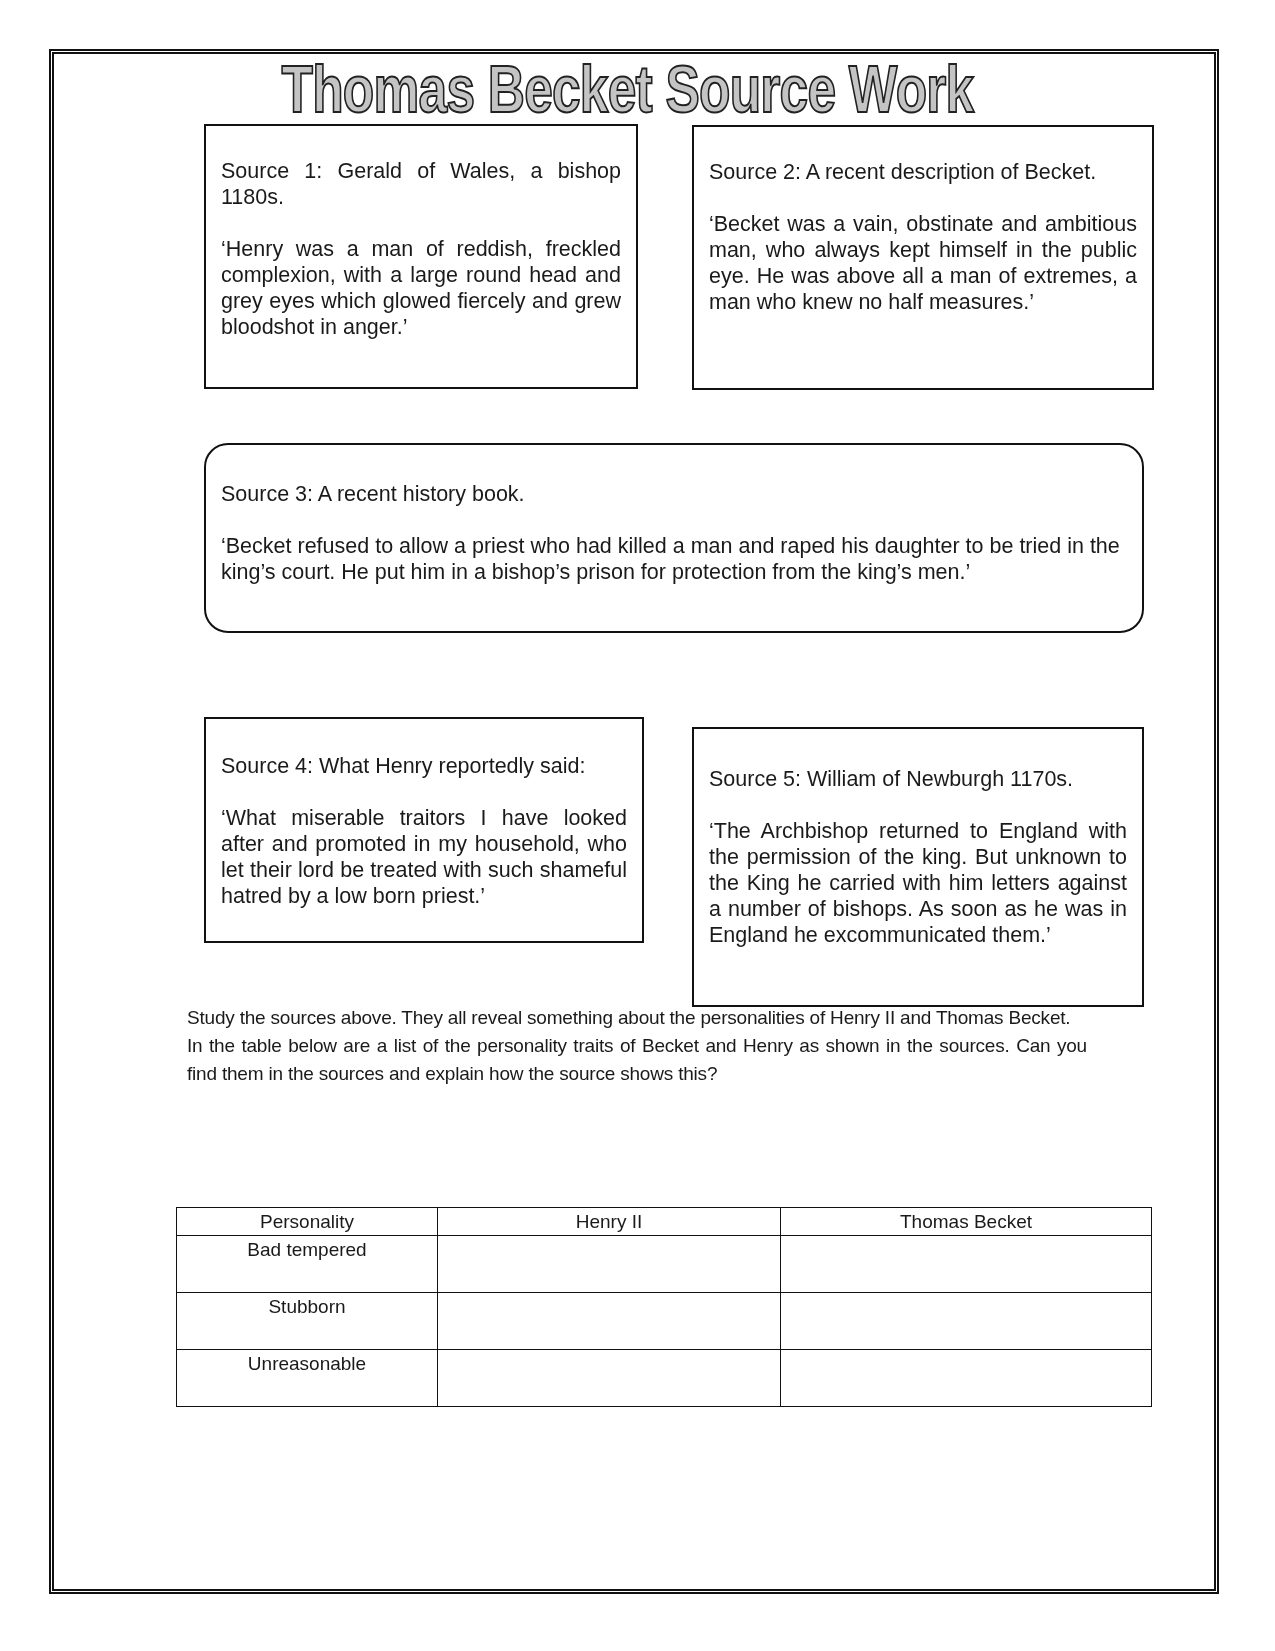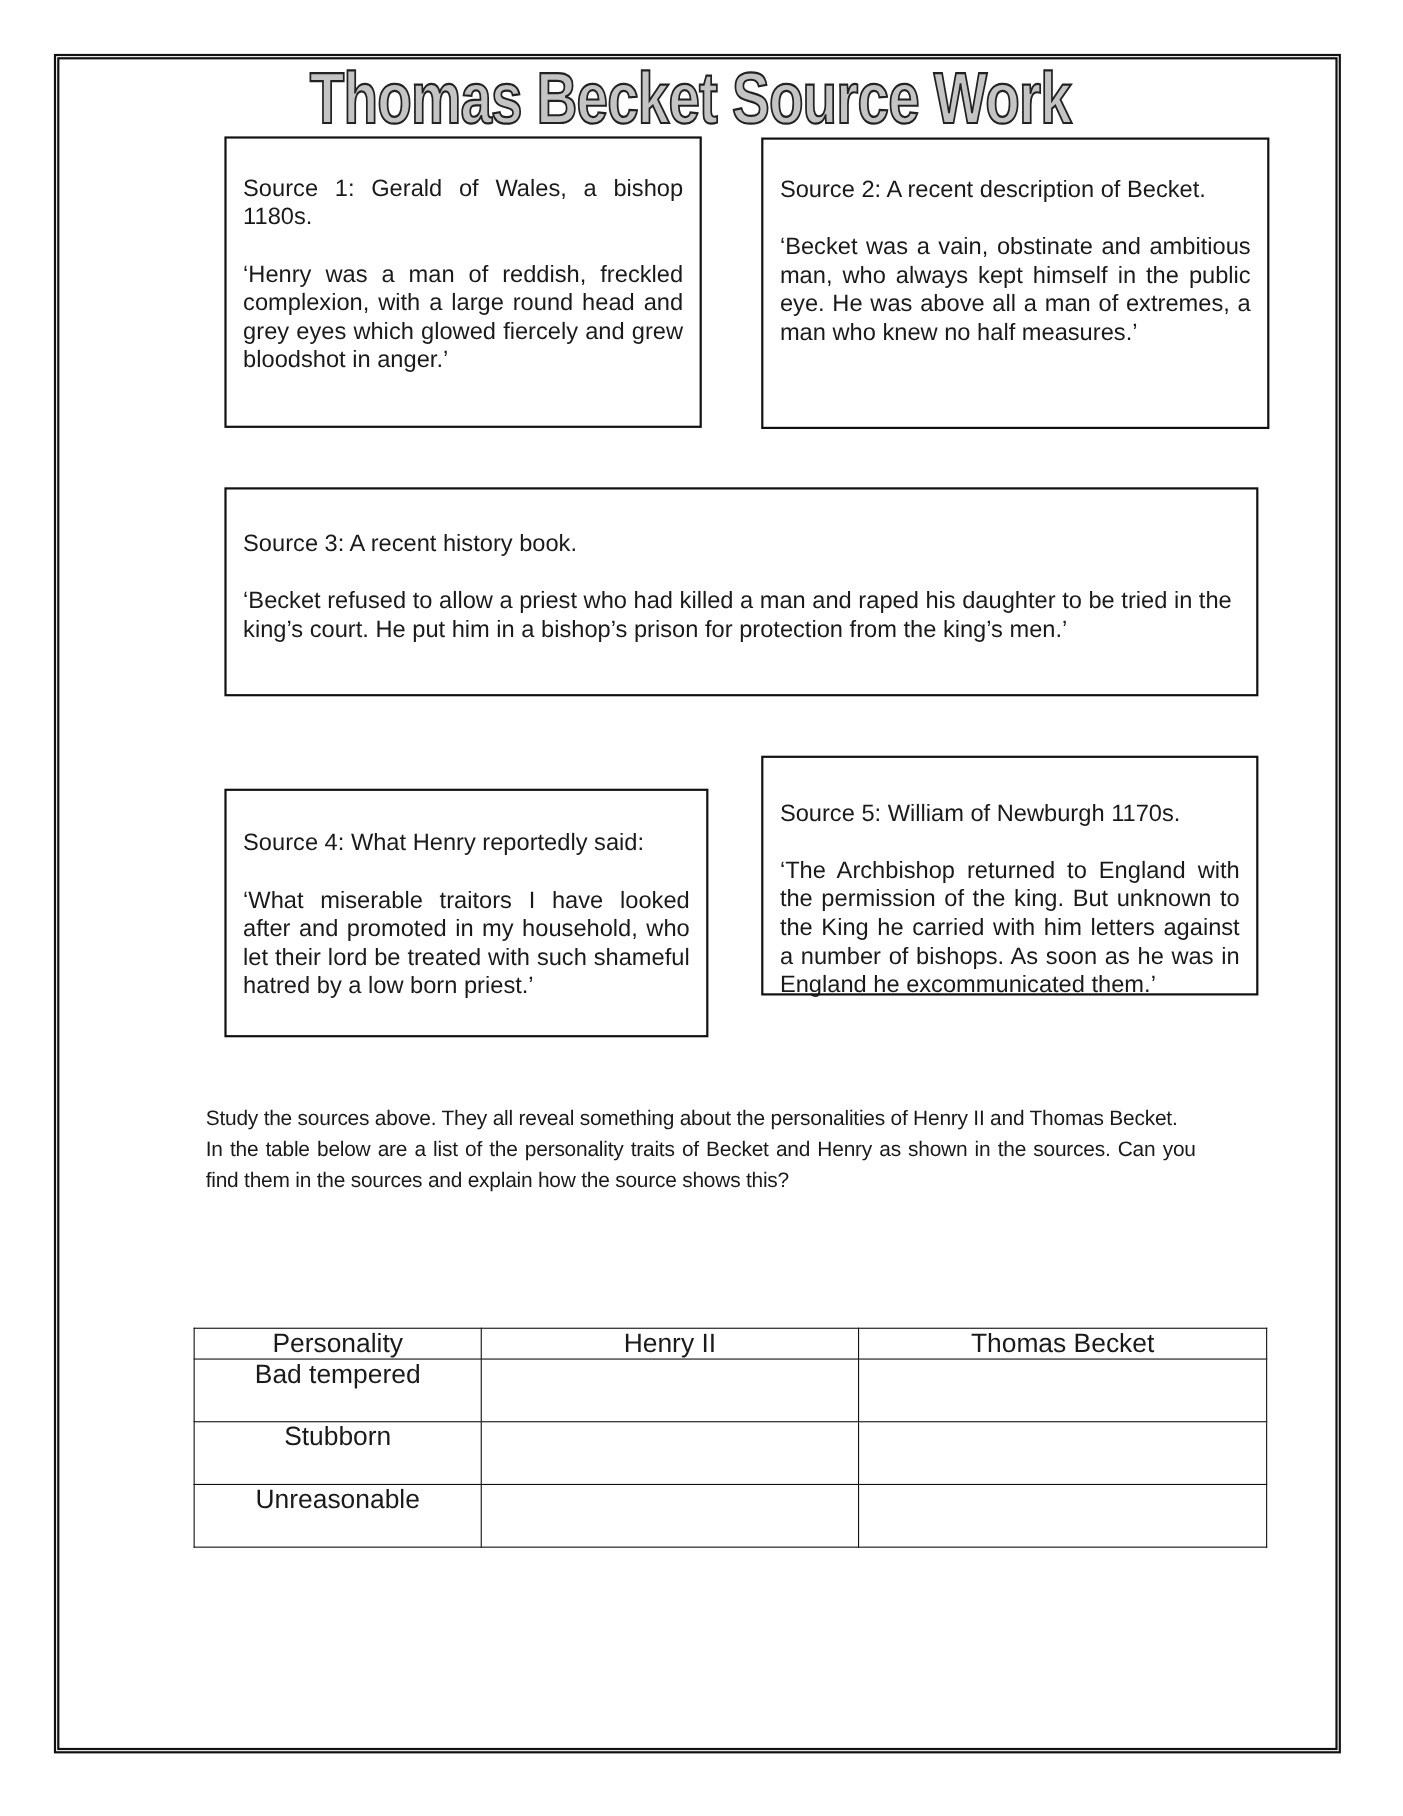--- a/index.html
+++ b/index.html
@@ -20,34 +20,34 @@
   .source-box {
     position: absolute; border: 2px solid #111; box-sizing: border-box;
     font-family: "Liberation Sans", sans-serif; font-size: 21.5px; line-height: 26px;
     color: #1a1a1a; padding: 32px 15px 2px 15px; text-align: justify;
   }
   .source-box .heading { margin: 0 0 26px 0; }
   .source-box .quote { margin: 0; }
   #box1 { left: 204px; top: 124px; width: 434px; height: 265px; }
   #box2 { left: 692px; top: 125px; width: 462px; height: 265px; }
   #box3 { left: 204px; top: 443px; width: 940px; height: 190px; padding-top: 36px; }
-  #box3 { text-align: left; }
+  #box3 { text-align: left; border-radius: 24px; }
   #box4 { left: 204px; top: 717px; width: 440px; height: 226px; padding-top: 34px; }
-  #box5 { left: 692px; top: 687px; width: 452px; height: 218px; padding-top: 37px; }
+  #box5 { left: 692px; top: 727px; width: 452px; height: 280px; padding-top: 37px; }
   .instructions {
     position: absolute; left: 187px; top: 1004px; width: 900px;
     font-family: Liberation Sans, sans-serif; font-size: 19px; line-height: 28px;
     color: #1a1a1a; text-align: justify; letter-spacing: -0.2px;
   }
   .instructions p { margin: 0; }
   .instructions .gap { height: 27px; }
   .traits-table {
     position: absolute; left: 176px; top: 1207px; width: 976px;
     border-collapse: collapse; table-layout: fixed;
-    font-family: "Liberation Sans", sans-serif; font-size: 24px; color: #1a1a1a;
+    font-family: "Liberation Sans", sans-serif; font-size: 19px; color: #1a1a1a;
   }
   .traits-table th, .traits-table td {
     border: 1.5px solid #111; text-align: center; vertical-align: top;
     font-weight: normal; padding: 1px 4px 0 4px;
   }
   .traits-table th { height: 26px; line-height: 26px; }
   .traits-table td { height: 55px; line-height: 26px; }
   .col-trait { width: 261px; }
   .col-henry { width: 343px; }
   .col-becket { width: auto; }

